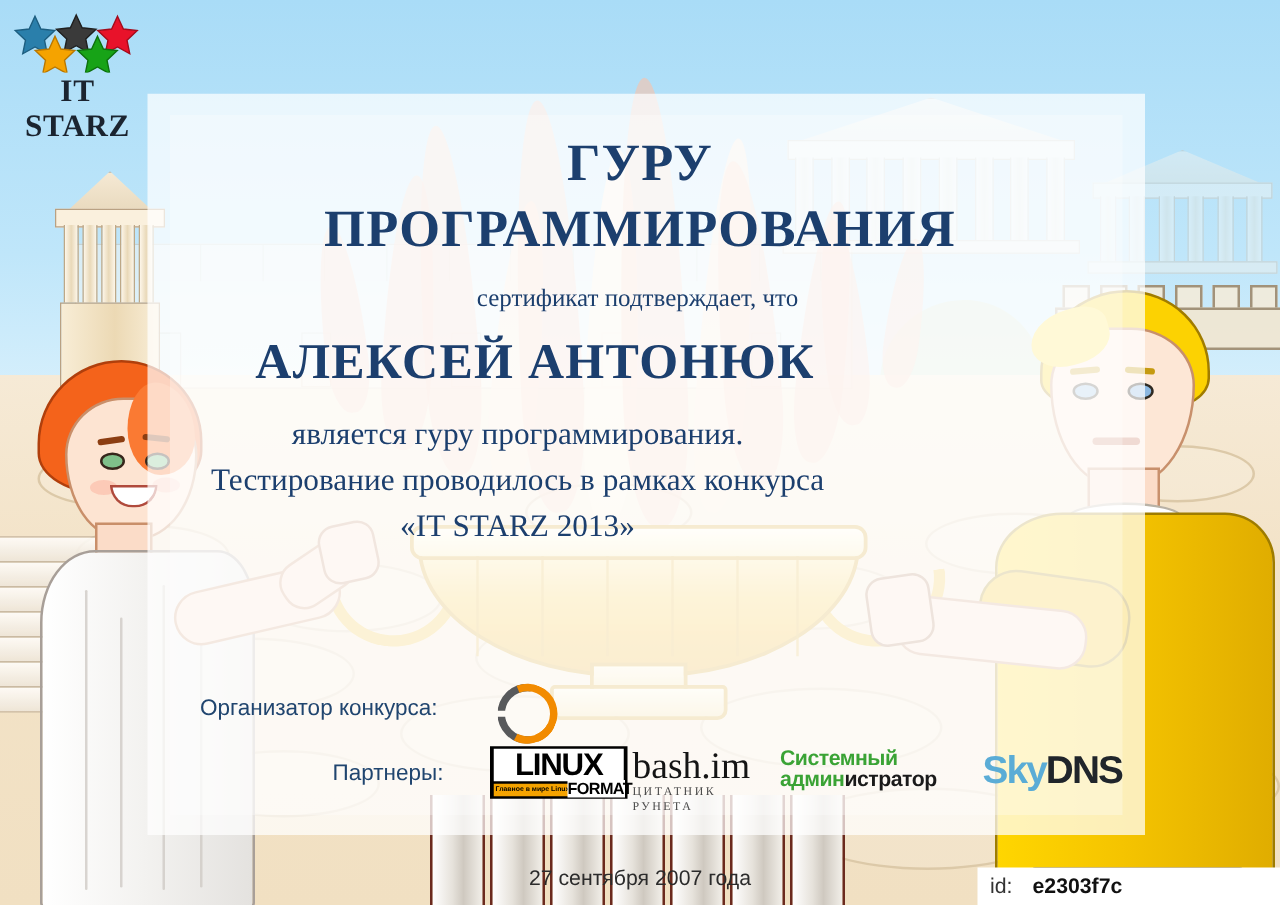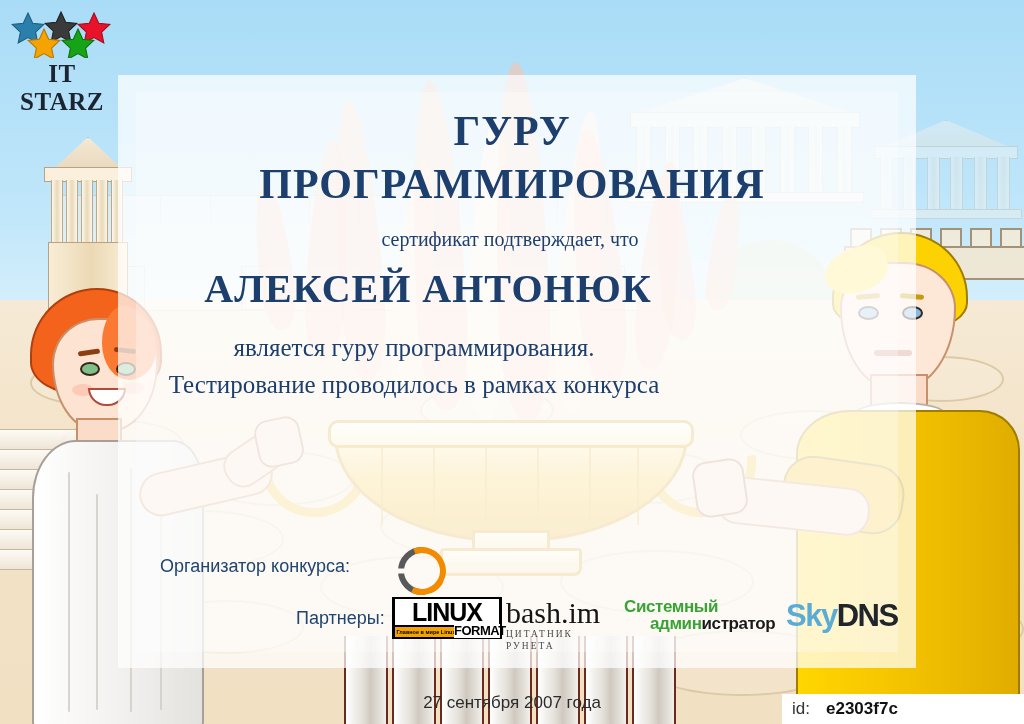--- a/index.html
+++ b/index.html
@@ -280,21 +280,21 @@
   .body-line.b2{top:371px;}
   .body-line.b3{top:408px;}
 
   .org-row{position:absolute;left:0;top:548px;width:1024px;height:42px;}
   .org-label{
     position:absolute;left:160px;top:8px;
     font-family:"Liberation Sans",sans-serif;font-size:18px;color:#20456f;
   }
   .partners-row{position:absolute;left:0;top:598px;width:1024px;height:44px;}
   .partners-label{
-    position:absolute;left:296px;top:10px;
+    position:absolute;left:266px;top:10px;
     font-family:"Liberation Sans",sans-serif;font-size:18px;color:#20456f;
   }
 
   
   .ideco{position:absolute;left:398px;top:544px;width:148px;height:42px;}
   .ideco-mark{position:absolute;left:0;top:3px;width:36px;height:36px;}
   .ideco-ring{
     position:absolute;left:0;top:0;width:36px;height:36px;border-radius:50%;
     border:6px solid #58595b;
     clip-path:polygon(0 0,55% 0,55% 45%,0 45%, 0 100%, 55% 100%, 55% 55%, 0 55%);
@@ -332,21 +332,21 @@
   .bash-main{
     font-family:"Liberation Serif",serif;font-size:30px;color:#141414;letter-spacing:0px;line-height:30px;
   }
   .bash-sub{
     font-family:"Liberation Serif",serif;font-size:9.5px;color:#4a4a4a;letter-spacing:2px;line-height:12px;
   }
 
   
   .sysad{position:absolute;left:624px;top:598px;width:154px;height:42px;}
   .sysad-l1{font-family:"Liberation Sans",sans-serif;font-weight:bold;font-size:17px;color:#3aa335;line-height:17px;letter-spacing:-0.4px;}
-  .sysad-l2{font-family:"Liberation Sans",sans-serif;font-weight:bold;font-size:17px;line-height:18px;letter-spacing:-0.4px;margin-left:26px;}
+  .sysad-l2{font-family:"Liberation Sans",sans-serif;font-weight:bold;font-size:17px;line-height:18px;letter-spacing:-0.4px;}
   .sysad-l2 .g{color:#3aa335;}
   .sysad-l2 .b{color:#1a1a1a;}
 
   
   .skydns{position:absolute;left:786px;top:596px;width:112px;height:40px;
     font-family:"Liberation Sans",sans-serif;font-weight:bold;font-size:31px;letter-spacing:-1.5px;line-height:40px;}
   .skydns .sky{color:#5aacd6;}
   .skydns .dns{color:#20252b;}
 
   
@@ -604,20 +604,21 @@
 
     <div class="title l2">ПРОГРАММИРОВАНИЯ</div>
     <div class="title l1">ГУРУ</div>
 
     <div class="subtitle">сертификат подтверждает, что</div>
 
     <div class="recipient">АЛЕКСЕЙ АНТОНЮК</div>
 
     <div class="body-line b1">является гуру программирования.</div>
     <div class="body-line b2">Тестирование проводилось в рамках конкурса</div>
+    <div class="body-line b3">«IT STARZ 2013»</div>
 
     <div class="org-row">
       <div class="org-label">Организатор конкурса:</div>
     </div>
     <div class="ideco">
       <div class="ideco-mark">
         <span class="ideco-ring"></span>
         <span class="ideco-arc"></span>
         <span class="ideco-arc2"></span>
       </div>

